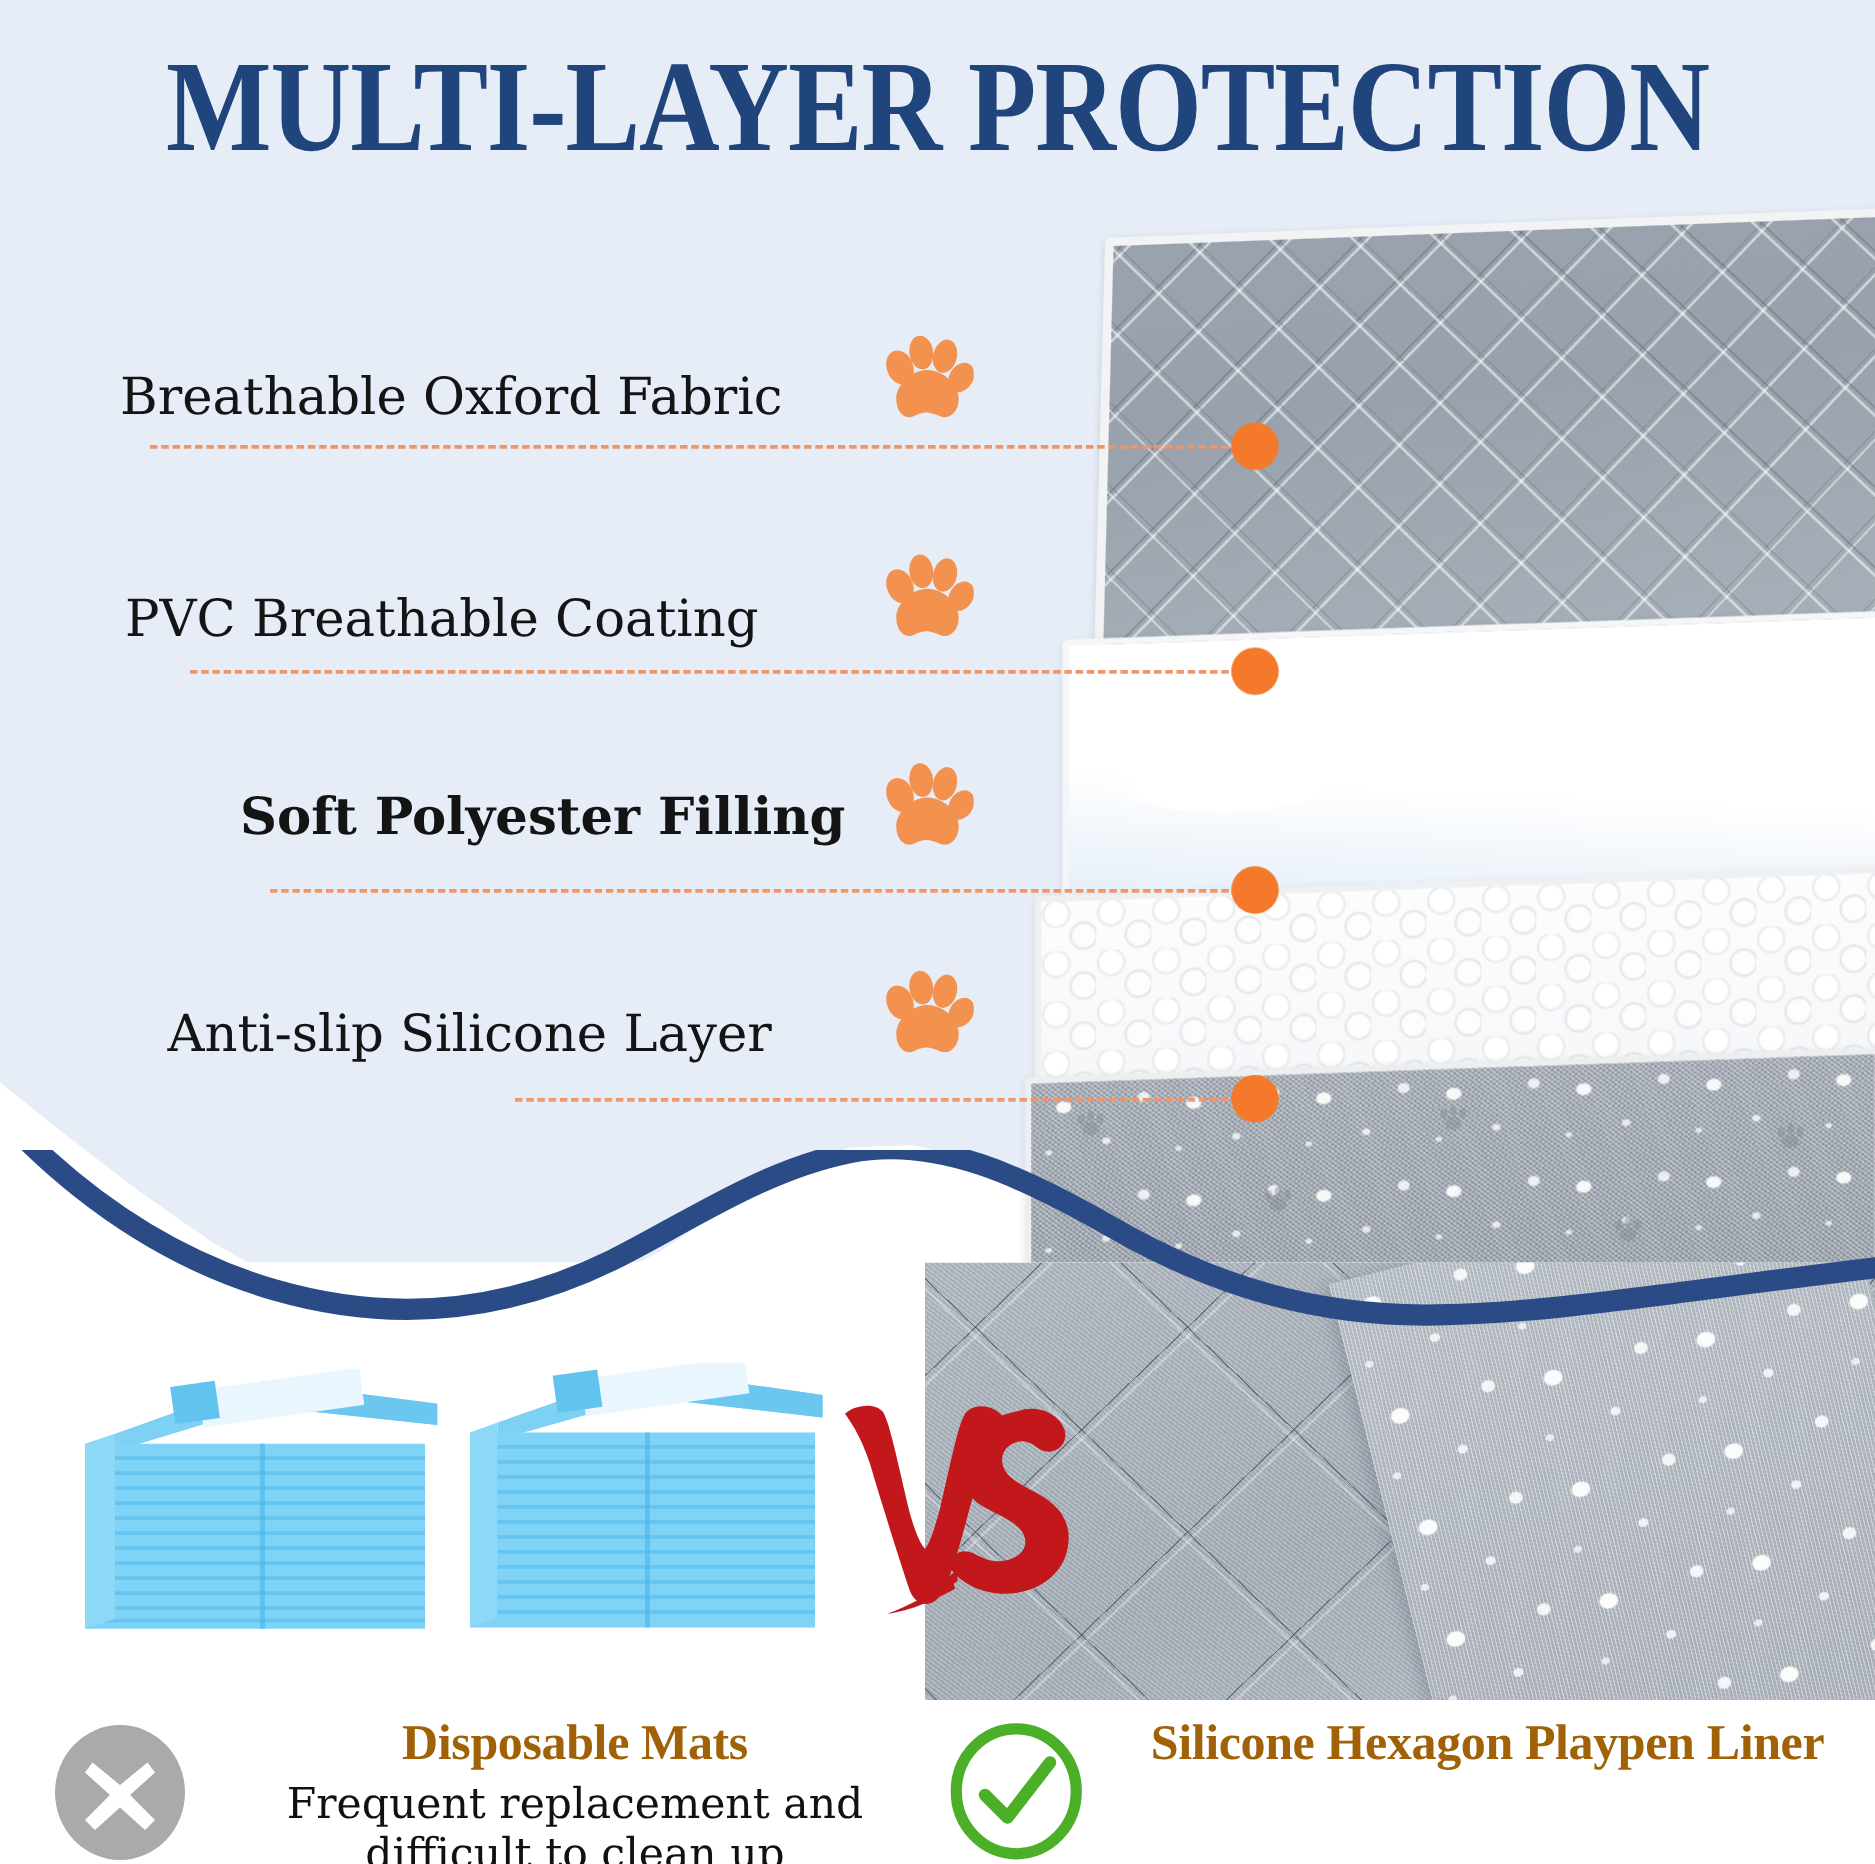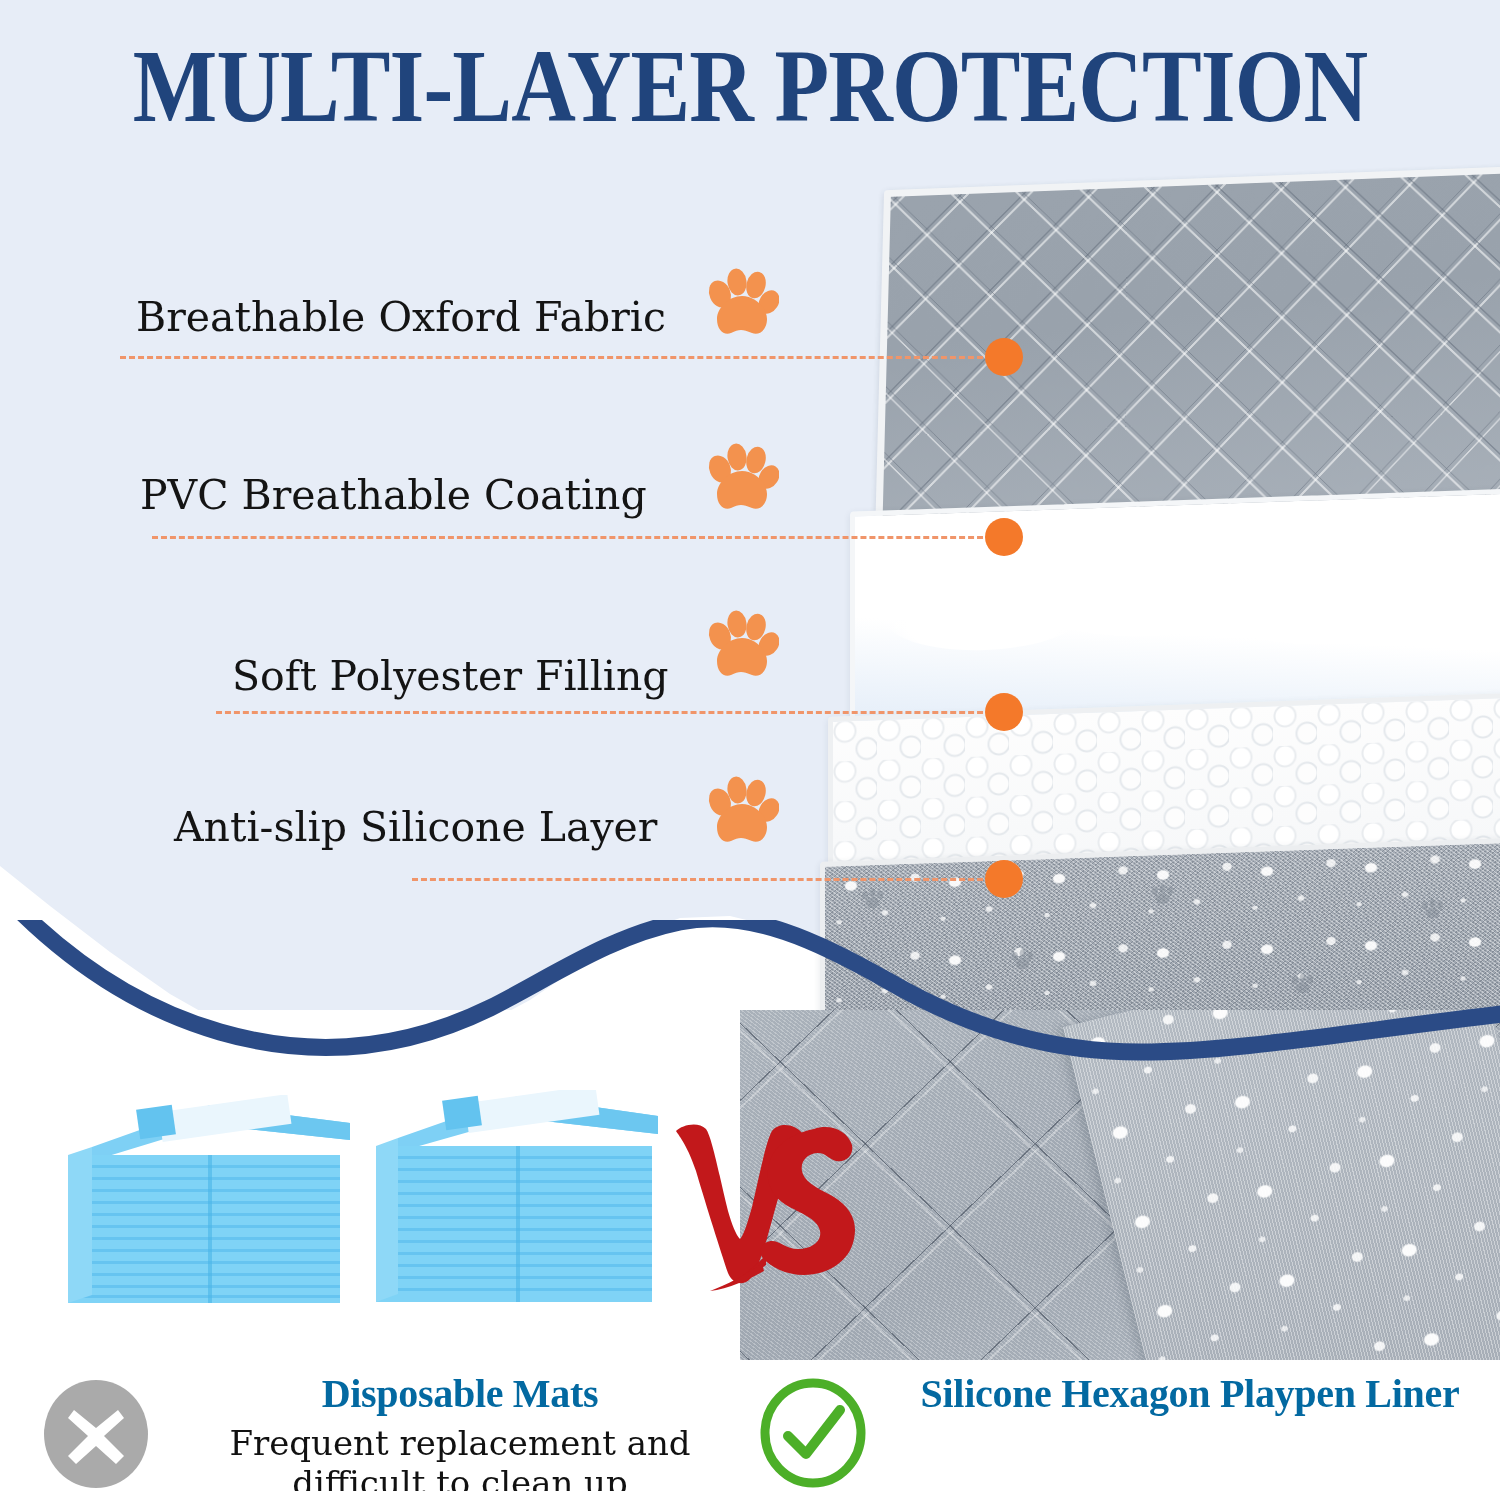--- a/index.html
+++ b/index.html
@@ -135,21 +135,20 @@
   
   .callout { position: absolute; }
   .callout-label {
     position: absolute;
     font-family: "DejaVu Serif", serif;
     font-weight: 400;
     font-size: 41px;
     color: #141414;
     white-space: nowrap;
     letter-spacing: 0px;
-    margin-left: 40px;
   }
   .paw { position: absolute; width: 74px; height: 74px; }
   .dash-line {
     position: absolute;
     height: 0;
     border-top: 3px dashed #f0956a;
   }
   .dot {
     position: absolute;
     width: 38px; height: 38px;
@@ -207,21 +206,21 @@
     position: absolute;
     left: 662px; top: 105px;
     width: 200px; height: 200px;
   }
 
   .result-col { position: absolute; }
   .result-title {
     font-family: "Liberation Serif", serif;
     font-weight: 700;
     font-size: 40px;
-    color: #0369a1;
+    color: #a16207;
     text-align: center;
     white-space: nowrap;
     letter-spacing: -0.3px;
   }
   .result-sub {
     font-family: "DejaVu Serif", serif;
     font-weight: 400;
     font-size: 34px;
     color: #111111;
     text-align: center;
@@ -322,21 +321,21 @@
         <ellipse cx="51" cy="17" rx="9.5" ry="13.5" transform="rotate(14 51 17)"></ellipse>
         <ellipse cx="64" cy="34" rx="9.5" ry="12.5" transform="rotate(32 64 34)"></ellipse>
         <path d="M37 28 C50 28 62 40 62 51 C62 62 54 68 47 65 C42 63 39 62 36 62 C33 62 30 63 26 65 C19 68 12 62 12 51 C12 40 24 28 37 28 Z"></path>
       </g>
     </svg>
     <div class="dash-line" style="left:152px; top:536px; width:840px;"></div>
     <div class="dot" style="left:985px; top:518px;"></div>
   </div>
 
   <div class="callout">
-    <div class="callout-label" style="left:192px; top:652px;">Soft Polyester Filling</div>
+    <div class="callout-label" style="left:192px; top:629px;font-weight:bold;">Soft Polyester Filling</div>
     <svg class="paw" style="left:705px; top:610px;" viewBox="0 0 74 74">
       <g fill="#f3924e">
         <ellipse cx="15" cy="26" rx="10.5" ry="14" transform="rotate(-22 15 26)"></ellipse>
         <ellipse cx="32" cy="14" rx="9.5" ry="13.5" transform="rotate(-8 32 14)"></ellipse>
         <ellipse cx="51" cy="17" rx="9.5" ry="13.5" transform="rotate(14 51 17)"></ellipse>
         <ellipse cx="64" cy="34" rx="9.5" ry="12.5" transform="rotate(32 64 34)"></ellipse>
         <path d="M37 28 C50 28 62 40 62 51 C62 62 54 68 47 65 C42 63 39 62 36 62 C33 62 30 63 26 65 C19 68 12 62 12 51 C12 40 24 28 37 28 Z"></path>
       </g>
     </svg>
     <div class="dash-line" style="left:216px; top:711px; width:776px;"></div>

